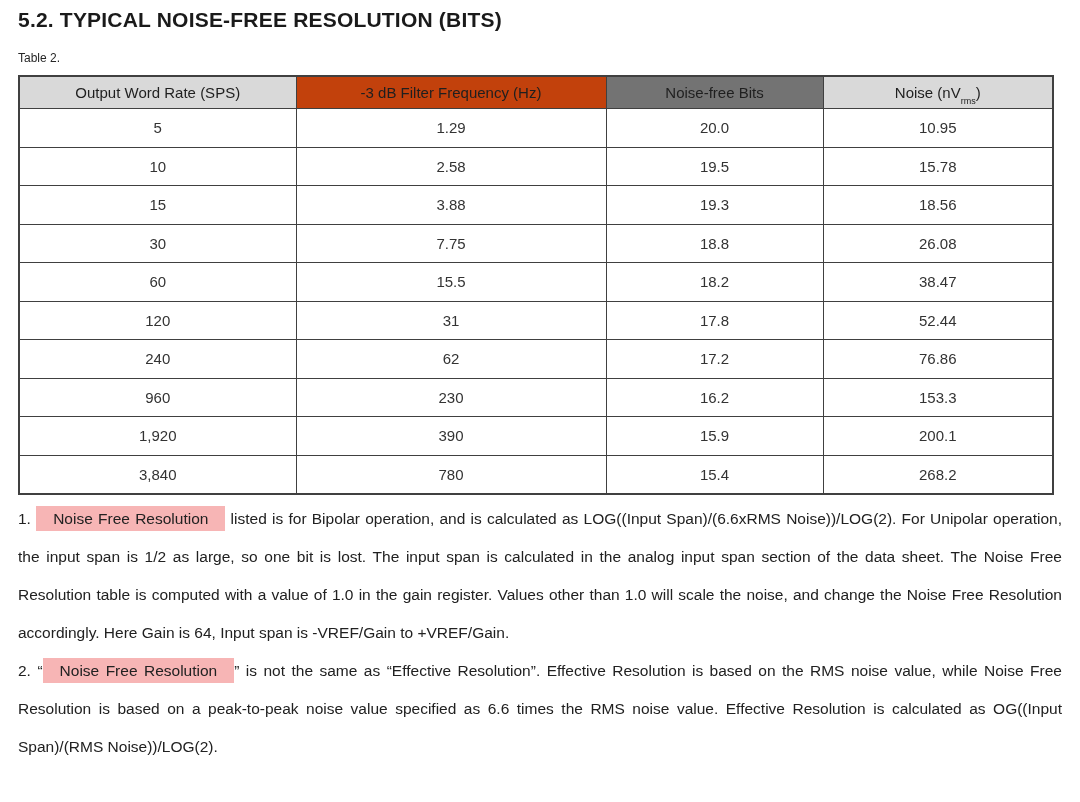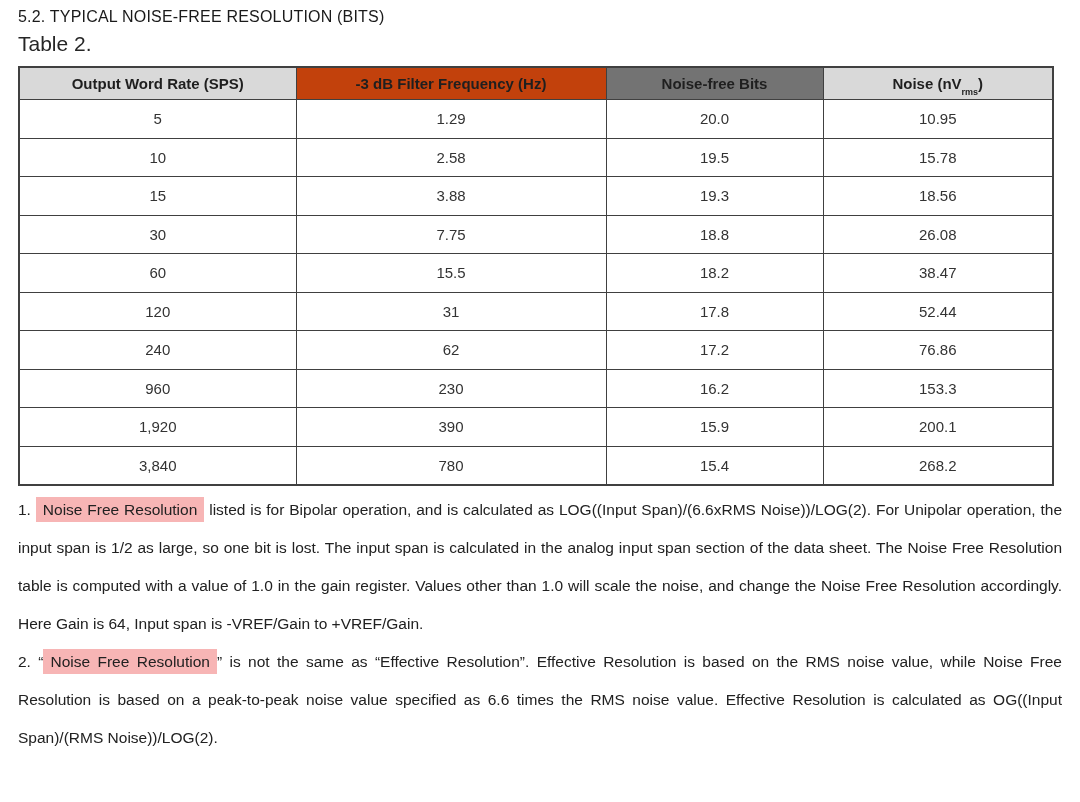--- a/index.html
+++ b/index.html
@@ -11,51 +11,51 @@
   }
   .page {
     width: 1080px;
     height: 802px;
     box-sizing: border-box;
     padding: 6px 18px 0 18px;
     background: #ffffff;
     overflow: hidden;
   }
   .section-heading {
-    font-size: 16px;
-    font-weight: normal;
+    font-size: 21px;
+    font-weight: bold;
     color: #1a1a1a;
     margin: 2px 0 0 0;
     letter-spacing: 0.2px;
   }
   .table-caption {
-    font-size: 21px;
+    font-size: 12px;
     font-weight: normal;
     color: #262626;
-    margin: 6px 0 10px 0;
+    margin: 19px 0 10px 0;
   }
   table.data-table {
     border-collapse: collapse;
     table-layout: fixed;
     width: 1034px;
     border: 2px solid #404040;
   }
   table.data-table th,
   table.data-table td {
     border: 1px solid #404040;
     text-align: center;
     vertical-align: middle;
     padding: 0 4px;
     overflow: hidden;
     white-space: nowrap;
   }
   table.data-table th {
     height: 31px;
     font-size: 15px;
-    font-weight: bold;
+    font-weight: normal;
     color: #1f1f1f;
   }
   table.data-table td {
     height: 37.5px;
     font-size: 15px;
     font-weight: normal;
     color: #333333;
   }
   table.data-table th sub {
     font-size: 9px;
@@ -68,21 +68,21 @@
     width: 1044px;
   }
   p.note {
     margin: 0;
     font-size: 15.5px;
     line-height: 38px;
     text-align: justify;
     color: #212121;
   }
   p.note .hl {
-    padding: 4px 7px;
+    padding: 4px 17px;
   }
 </style>
 </head>
 <body>
 
 <div class="page">
   <h1 class="section-heading">5.2. TYPICAL NOISE-FREE RESOLUTION (BITS)</h1>
   <p class="table-caption">Table 2.</p>
 
   <table class="data-table">

